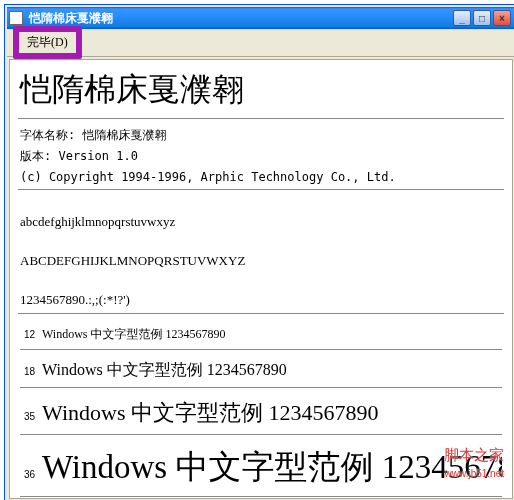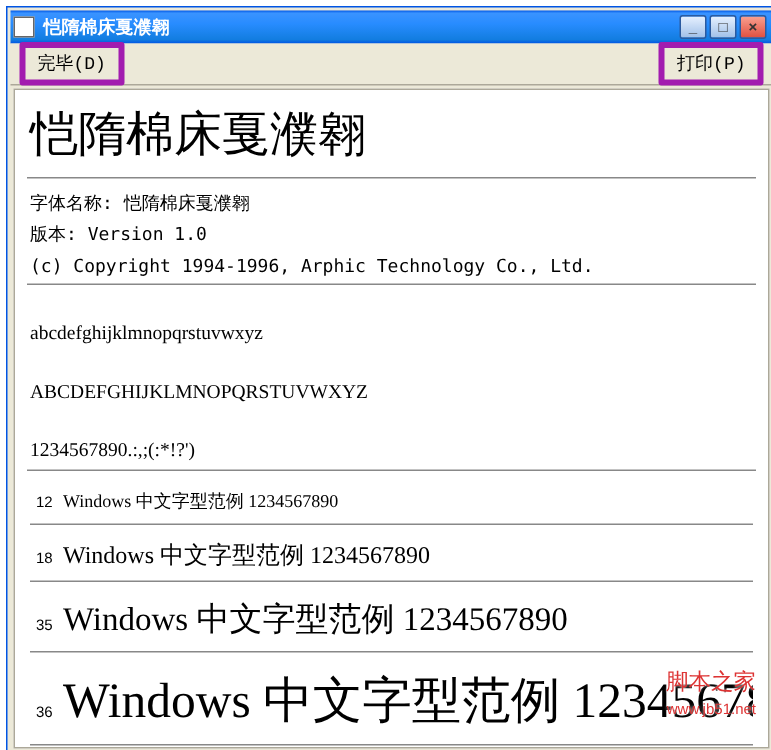--- a/index.html
+++ b/index.html
@@ -5,21 +5,21 @@
 *{margin:0;padding:2px;box-sizing:border-box}
 body{font-family:"SimSun","宋体","Microsoft YaHei",sans-serif;background:#fff;width:514px;height:500px;overflow:hidden}
 .window{width:514px;height:500px;background:#ece9d8;border:1px solid #0054e3;display:flex;flex-direction:column}
 .titlebar{height:22px;background:linear-gradient(to bottom,#0058e6 0%,#3a93ff 8%,#288cff 40%,#127de0 88%,#0054e3 100%);display:flex;align-items:center;padding:0 2px;color:#fff;font-size:12px}
 .titlebar-icon{width:14px;height:14px;background:#fff;margin-right:4px;border:1px solid #666}
 .titlebar-text{flex:1;font-weight:bold;font-family:"SimSun"}
 .titlebar-buttons{display:flex;gap:2px}
 .titlebar-btn{width:18px;height:16px;background:linear-gradient(to bottom,#e6f0ff,#a0c0e8);border:1px solid #2a5aa0;border-radius:2px;font-size:10px;display:flex;align-items:center;justify-content:center;color:#333;font-weight:bold;font-family:Arial}
 .titlebar-btn.close{background:linear-gradient(to bottom,#f8a090,#e05040)}
 .toolbar{height:28px;background:#ece9d8;border-bottom:1px solid #aca899;display:flex;align-items:center;padding:0 6px;gap:8px}
-.btn{background:#ece9d8;border:4px solid #a21caf;padding:2px 8px;font-size:12px;font-family:Liberation Mono, monospace;border-radius:2px}
+.btn{background:#ece9d8;border:6px solid #a21caf;padding:2px 8px;font-size:12px;font-family:Liberation Serif, serif;border-radius:2px}
 .btn:first-child{margin-right:auto}
 .spacer{flex:1}
 .content{flex:1;background:#fff;margin:2px;border:1px solid #aca899;overflow:hidden;padding:6px 8px;position:relative}
 .font-title{font-size:32px;font-family:"KaiTi","楷体",serif;margin-bottom:4px}
 hr{border:none;border-top:1px solid #888;margin:2px 0}
 .info-line{font-size:12px;font-family:"SimSun",monospace;line-height:1.4}
 .sample-ascii{font-size:13px;font-family:Liberation Serif, serif;line-height:1.3;margin-top:18px}
 .preview-row{display:flex;align-items:baseline;white-space:nowrap;overflow:hidden;font-family:"KaiTi","楷体",serif}
 .size-label{font-size:10px;font-family:Liberation Sans, sans-serif;width:18px;flex-shrink:0}
 .preview-text{font-family:Liberation Serif, serif;white-space:nowrap}
@@ -36,21 +36,20 @@
     <div class="titlebar-buttons">
       <div class="titlebar-btn">_</div>
       <div class="titlebar-btn">□</div>
       <div class="titlebar-btn close">×</div>
     </div>
   </div>
 
   <div class="toolbar">
     <button class="btn">完毕(D)</button>
     <div class="spacer"></div>
-    <button class="btn">打印(P)</button>
   </div>
 
   <div class="content">
     <div class="font-title">恺隋棉床戛濮翱</div>
     <hr>
     <div class="info-line">字体名称: 恺隋棉床戛濮翱</div>
     <div class="info-line">版本: Version 1.0</div>
     <div class="info-line">(c) Copyright 1994-1996, Arphic Technology Co., Ltd.</div>
     <hr>
     <div class="sample-ascii">abcdefghijklmnopqrstuvwxyz</div>

